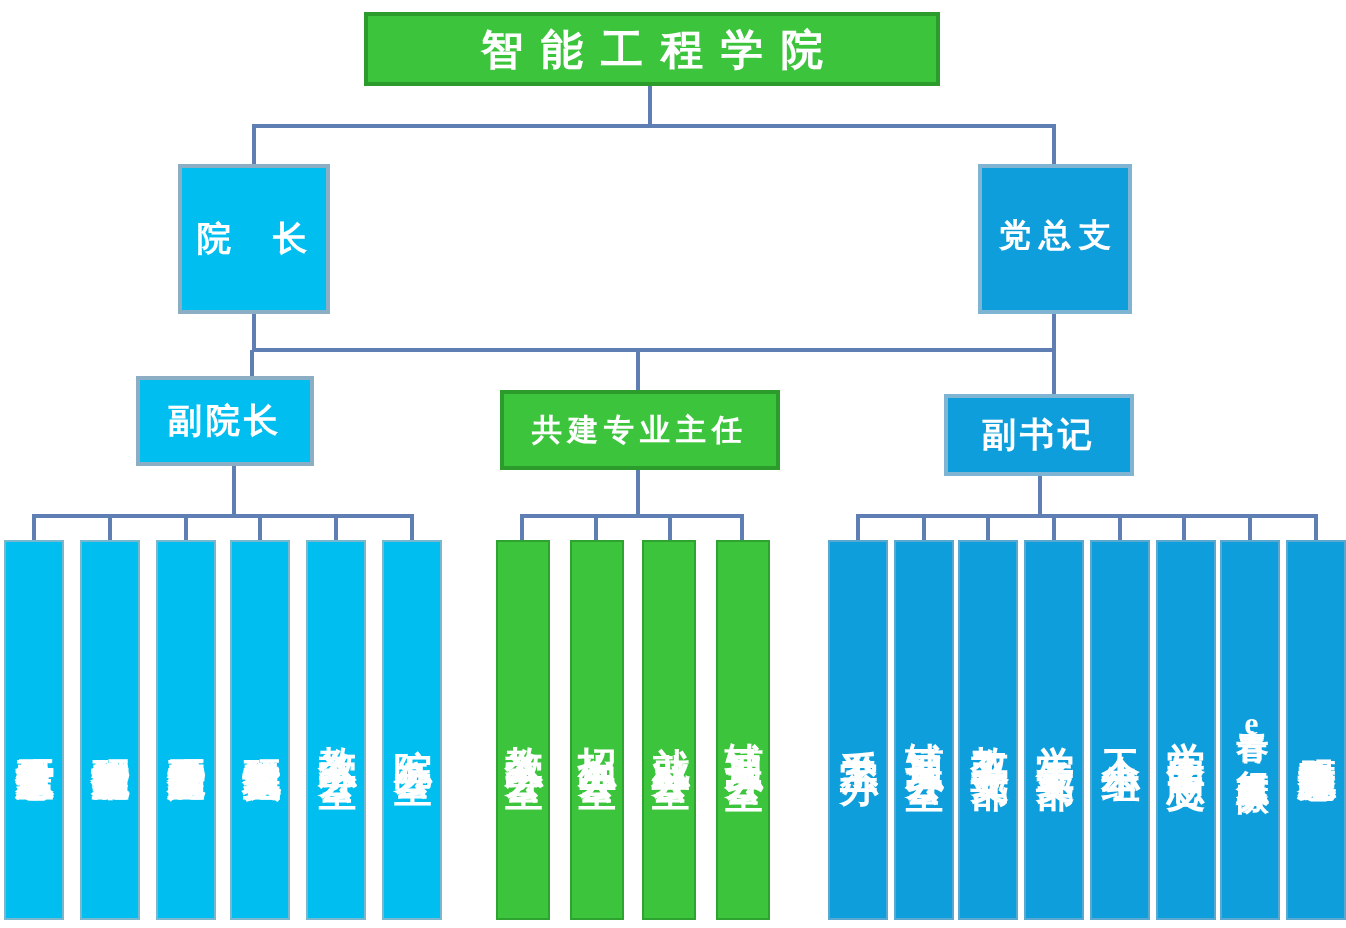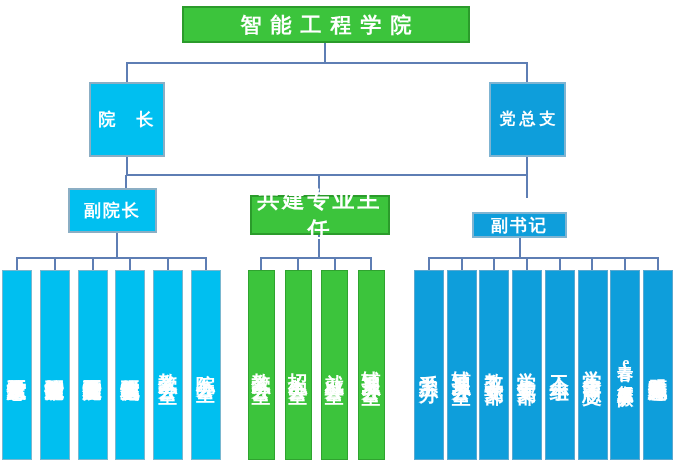--- a/index.html
+++ b/index.html
@@ -11,21 +11,21 @@
   .ln{position:absolute;background:var(--line);}
   .node{
     position:absolute;display:flex;align-items:center;justify-content:center;
     color:#fff;font-weight:bold;text-align:center;box-sizing:border-box;
   }
   .green-node{background:var(--green);border:2px solid #2B9B2B;}
   .cyan-node{background:var(--cyan);border:2px solid #8BAEC4;}
   .blue-node{background:var(--blue);border:2px solid #7FB4D2;}
   .root-node{font-size:21px;letter-spacing:9px;text-indent:9px;}
   .mid-node{font-size:17px;letter-spacing:2px;text-align:right;}
-  .joint-node{font-size:22px;letter-spacing:3px;}
+  .joint-node{font-size:15px;letter-spacing:3px;}
   .two-line{flex-direction:row;line-height:1.55;font-size:16px;letter-spacing:4px;text-indent:4px;}
   .vcol{
     position:absolute;display:flex;align-items:center;justify-content:center;
     box-sizing:border-box;top:270px;height:190px;width:30px;
   }
   .vcol.cyan{background:var(--cyan);border:1px solid #79B7CF;}
   .vcol.green{background:var(--green);border:1px solid #2FA32F;}
   .vcol.blue{background:var(--blue);border:1px solid #5AA8D0;}
   .vtext{
     writing-mode:vertical-rl;text-orientation:upright;
@@ -92,21 +92,21 @@
   </div>
 
   <div class="node cyan-node mid-node" style="left:68px;top:188px;width:89px;height:45px;">
       <span>副院长</span>
     </div>
 
   <div class="node green-node joint-node" style="left:250px;top:195px;width:140px;height:40px;">
       <span>共建专业主任</span>
     </div>
 
-  <div class="node blue-node mid-node" style="left:472px;top:212px;width:95px;height:26px;">
+  <div class="node blue-node mid-node" style="left:472px;top:197px;width:95px;height:41px;">
       <span>副书记</span>
     </div>
 
   <div class="group" style="left:2px;width:219px;">
     <div class="vcol cyan">
         <span class="vtext len7">信息技术开发教研室</span>
       </div>
     <div class="vcol cyan">
         <span class="vtext len7">智能控制技术教研室</span>
       </div>

